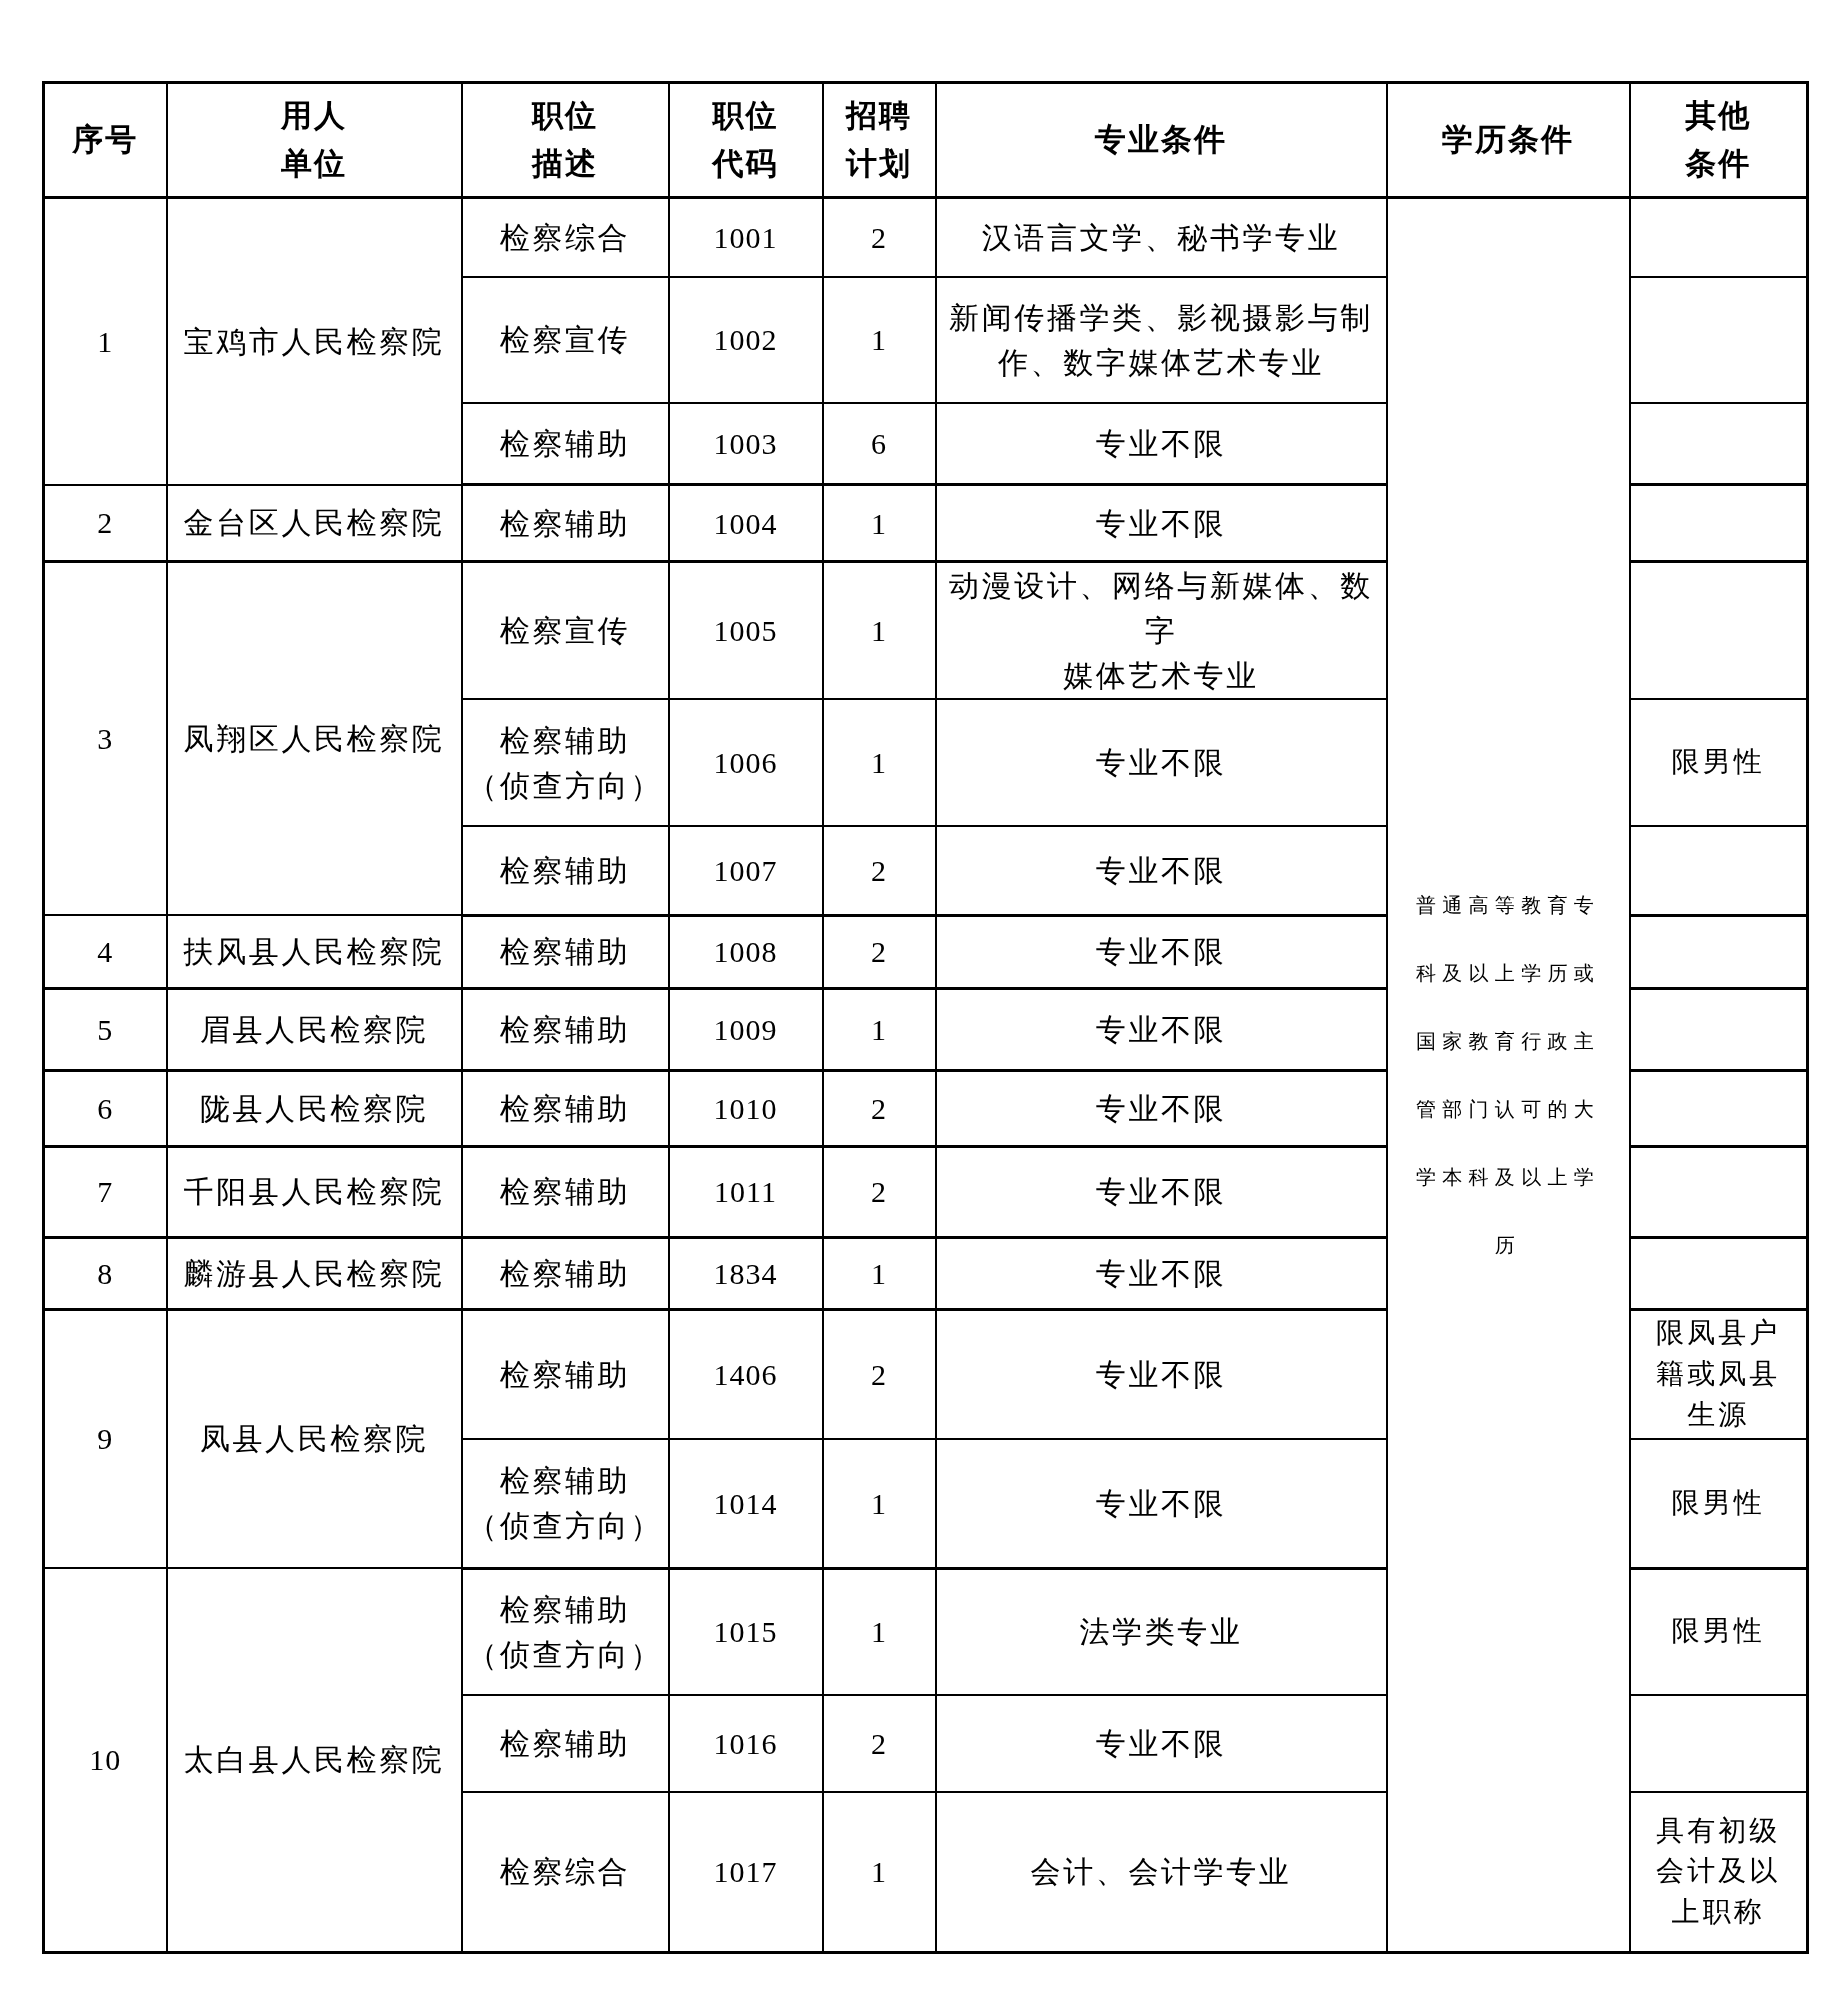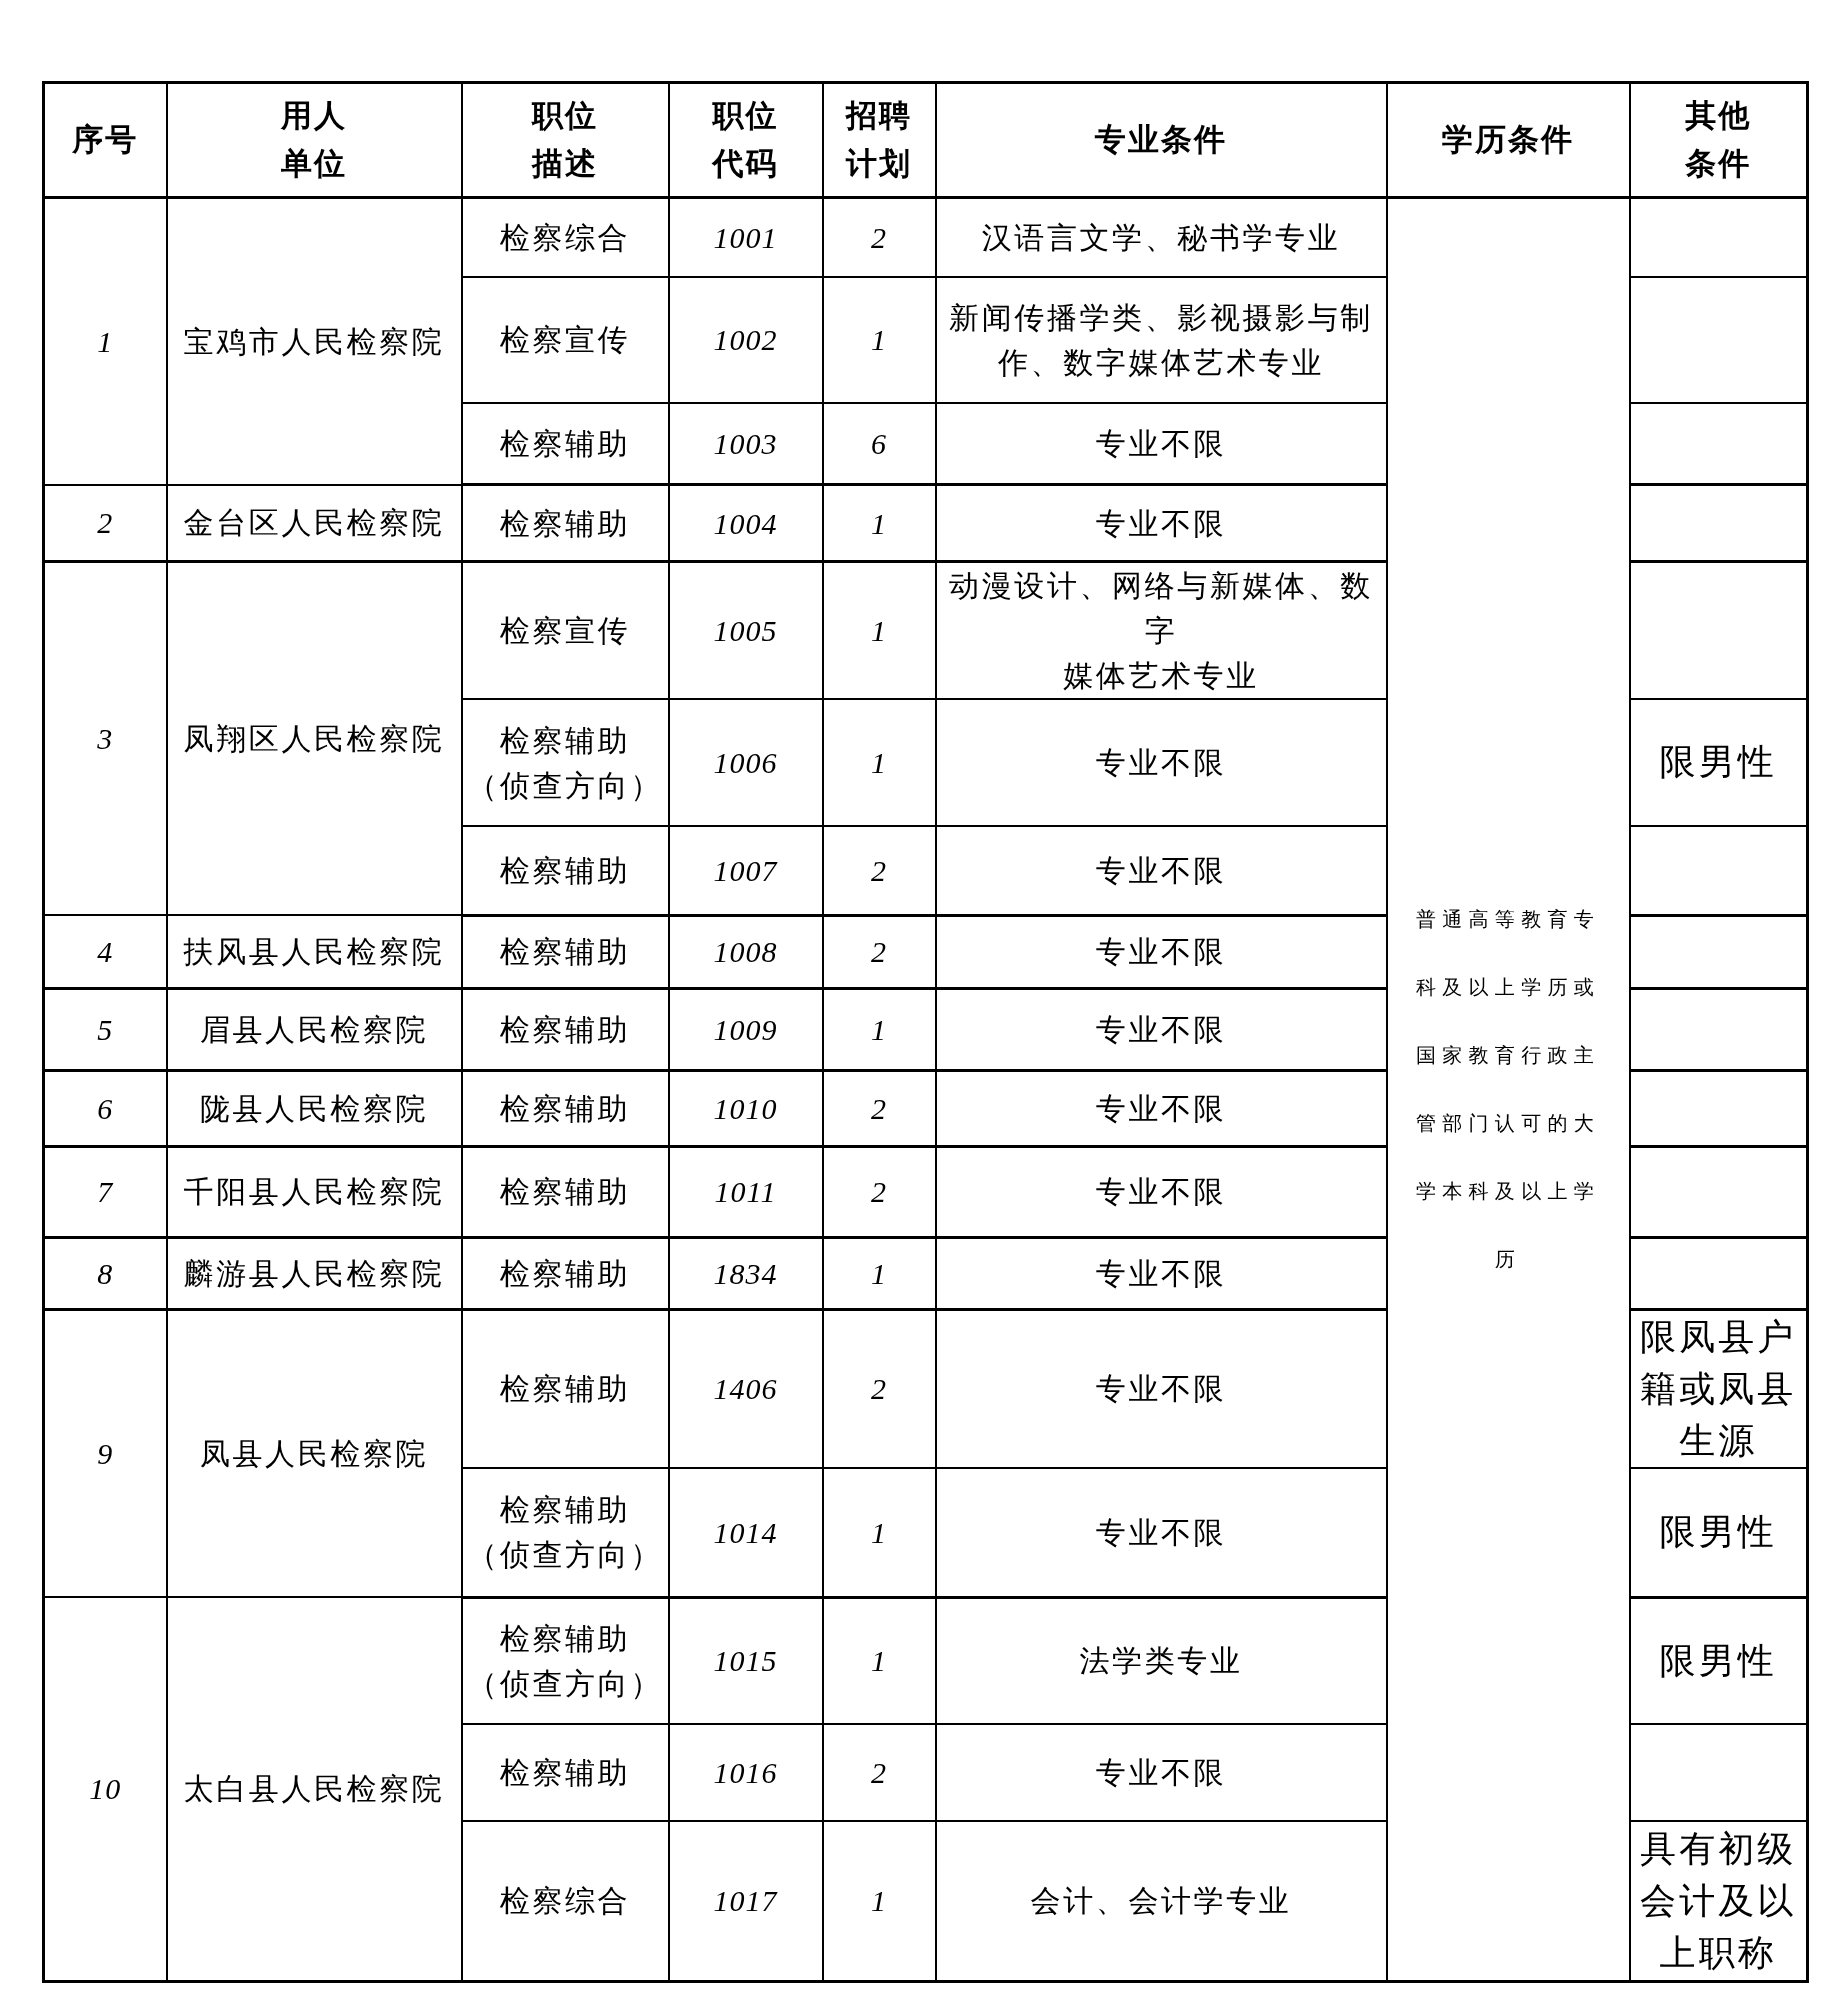--- a/index.html
+++ b/index.html
@@ -5,23 +5,23 @@
   html,body{margin:0;padding:0;background:#ffffff;}
   body{width:1839px;height:1995px;}
   .page{position:relative;width:1839px;height:1995px;background:#fff;
         font-family:"Liberation Serif","DejaVu Serif",serif;color:#000;}
   table.pos-table{position:absolute;left:42px;top:81px;width:1763px;
         border-collapse:collapse;table-layout:fixed;border:3.7px solid #000;}
   th,td{border:2.1px solid #000;text-align:center;vertical-align:middle;
         padding:0;white-space:pre-line;overflow:hidden;}
   th{font-size:31px;font-weight:bold;letter-spacing:2.1px;line-height:1.55;}
   td{font-size:30px;letter-spacing:2.6px;line-height:1.5;}
-  td.code-cell,td.plan-cell,td.seq-cell{letter-spacing:1px;font-style:italic;}
+  td.code-cell,td.plan-cell,td.seq-cell{letter-spacing:1px;}
   td.edu-cell{font-size:20px;letter-spacing:6.3px;line-height:3.4;}
-  td.other-cell{font-size:36px;letter-spacing:3.1px;line-height:1.45;}
+  td.other-cell{font-size:28px;letter-spacing:3.1px;line-height:1.45;}
   thead tr{border-bottom:3.7px solid #000;}
   tr.group-end>td{border-bottom:3.7px solid #000;}
 </style>
 </head>
 <body>
 
 <div class="page">
   <table class="pos-table">
     <colgroup>
       <col style="width:123px">

